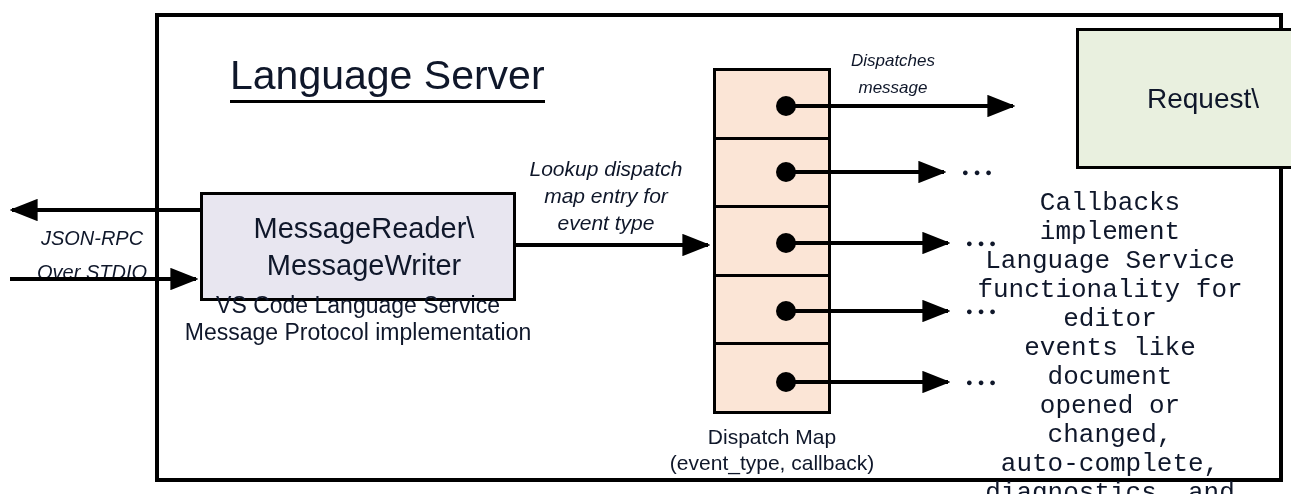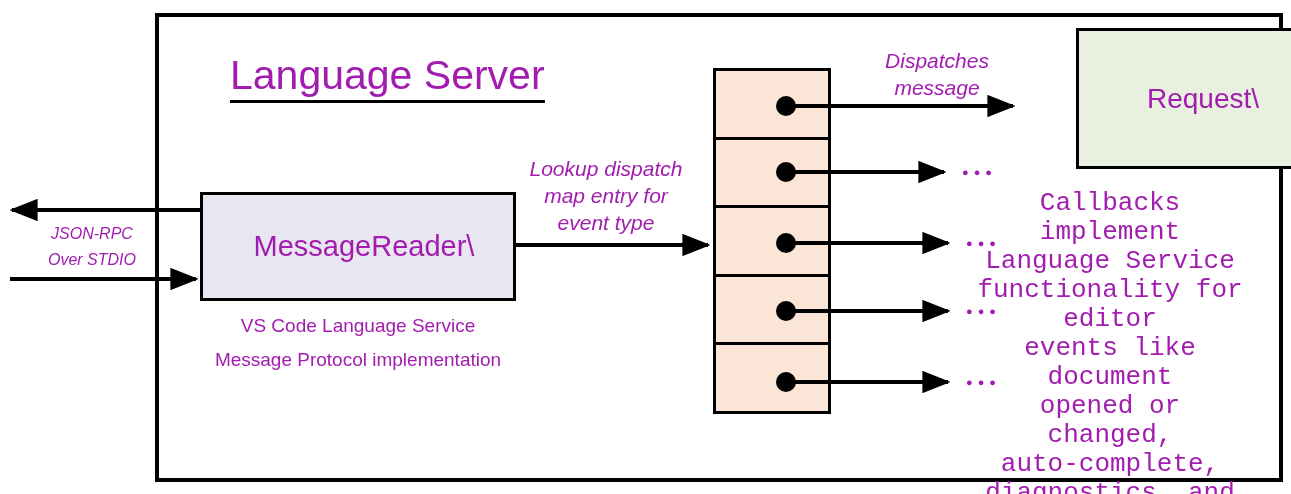--- a/index.html
+++ b/index.html
@@ -2,21 +2,21 @@
 <html><head>
 <meta charset="utf-8">
 <style>
   html,body { margin:0; padding:0; background:#ffffff; }
   .canvas {
     position: relative;
     width: 1291px;
     height: 494px;
     background: #ffffff;
     font-family: "Liberation Sans", sans-serif;
-    color: #a21caf;
+    color: #0f172a;
     overflow: hidden;
   }
   .abs { position: absolute; }
   .outer-box {
     left: 155px; top: 13px; width: 1128px; height: 469px;
     border: 4px solid #000; box-sizing: border-box;
     background: #fff;
   }
   .title {
     left: 230px; top: 52px;
@@ -46,24 +46,24 @@
     border: 3px solid #000; box-sizing: border-box;
     background: #FBE5D6;
     display: flex; flex-direction: column;
   }
   .dispatch-cell { flex: 1 1 0; border-bottom: 3px solid #000; }
   .dispatch-cell:last-child { border-bottom: none; }
   .txt {
     white-space: pre-line; text-align: center;
   }
   .italic { font-style: italic; }
-  .io-label    { left: 22px;  top: 221px; width: 140px; font-size: 16px; line-height: 26px; }
+  .io-label    { left: 22px;  top: 221px; width: 140px; font-size: 20px; line-height: 34px; }
   .lookup-label{ left: 511px; top: 155px; width: 190px; font-size: 21px; line-height: 27px; font-style: italic; }
-  .dispatches-label { left: 864px; top: 47px; width: 146px; font-size: 21px; line-height: 27px; }
-  .msg-caption { left: 177px; top: 309px; width: 362px; font-size: 19px; line-height: 34px; }
+  .dispatches-label { left: 820px; top: 47px; width: 146px; font-size: 17px; line-height: 27px; }
+  .msg-caption { left: 177px; top: 292px; width: 362px; font-size: 23px; line-height: 27px; }
   .map-caption { left: 646px; top: 424px; width: 252px; font-size: 21px; line-height: 26px; }
   .callback-caption { left: 976px; top: 189px; width: 268px; font-size: 26px; line-height: 29px; font-family: Liberation Mono, monospace; }
   .connector-layer {
     left: 0; top: 0; width: 1291px; height: 494px;
     pointer-events: none;
   }
   .dots {
     font-size: 11px; letter-spacing: 5px; line-height: 16px;
     white-space: nowrap;
   }
@@ -81,35 +81,38 @@
 
   <div class="abs title">
     <span>Language Server</span>
   </div>
 
   <div class="abs txt italic io-label">JSON-RPC
 Over STDIO</div>
 
   <div class="abs node msg-box">
     <div>MessageReader\</div>
+    <div>MessageWriter</div>
   </div>
   <div class="abs txt msg-caption">VS Code Language Service
 Message Protocol implementation</div>
 
   <div class="abs txt italic lookup-label">Lookup dispatch
 map entry for
 event type</div>
 
   <div class="abs dispatch-map">
     <div class="dispatch-cell"></div>
     <div class="dispatch-cell"></div>
     <div class="dispatch-cell"></div>
     <div class="dispatch-cell"></div>
     <div class="dispatch-cell"></div>
   </div>
+  <div class="abs txt map-caption">Dispatch Map
+(event_type, callback)</div>
 
   <div class="abs txt italic dispatches-label">Dispatches
 message</div>
 
   <div class="abs node callback-box">
     <div>Request\</div>
   </div>
   <div class="abs txt callback-caption">Callbacks implement
 Language Service
 functionality for editor

